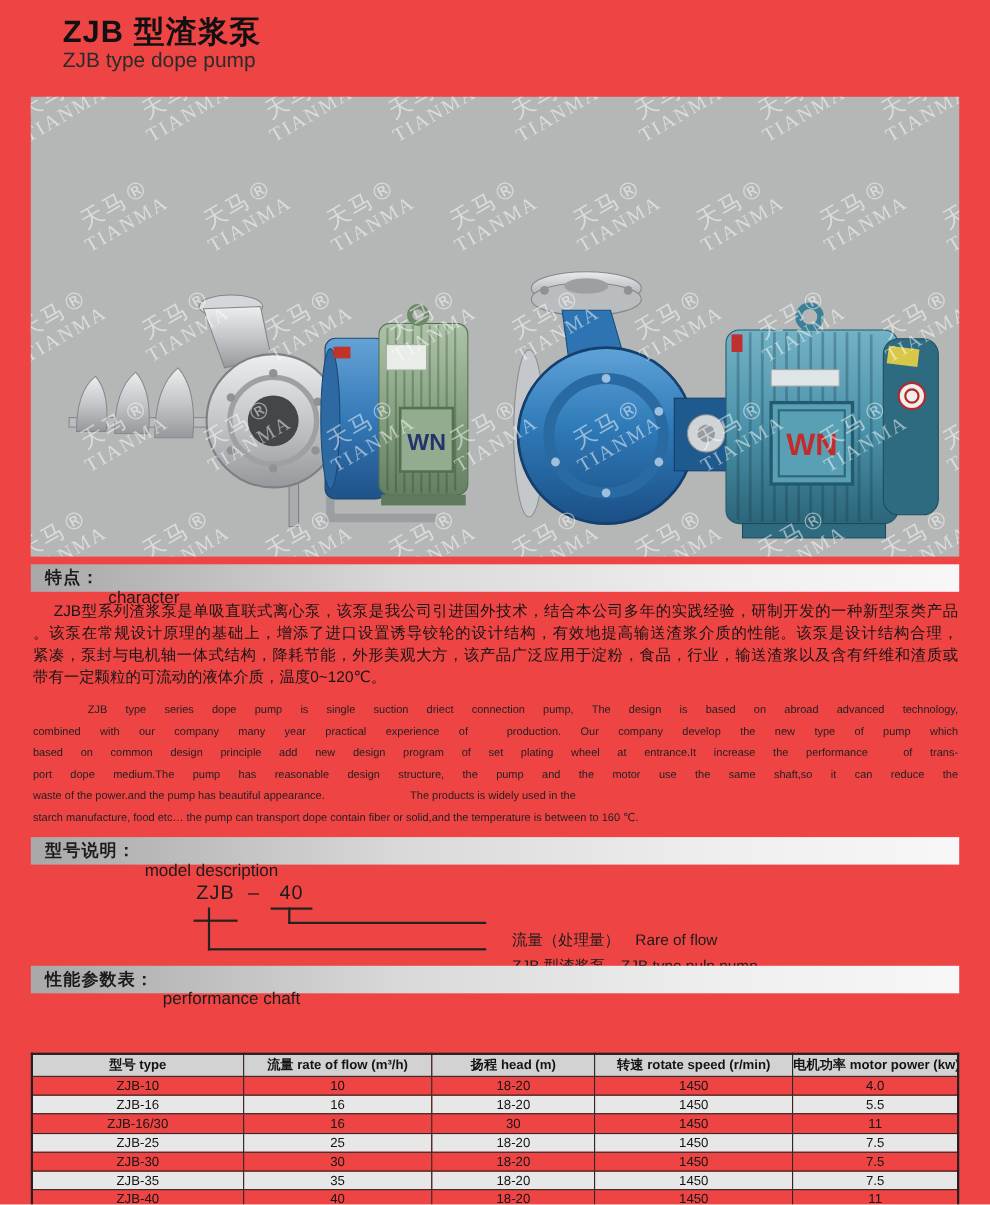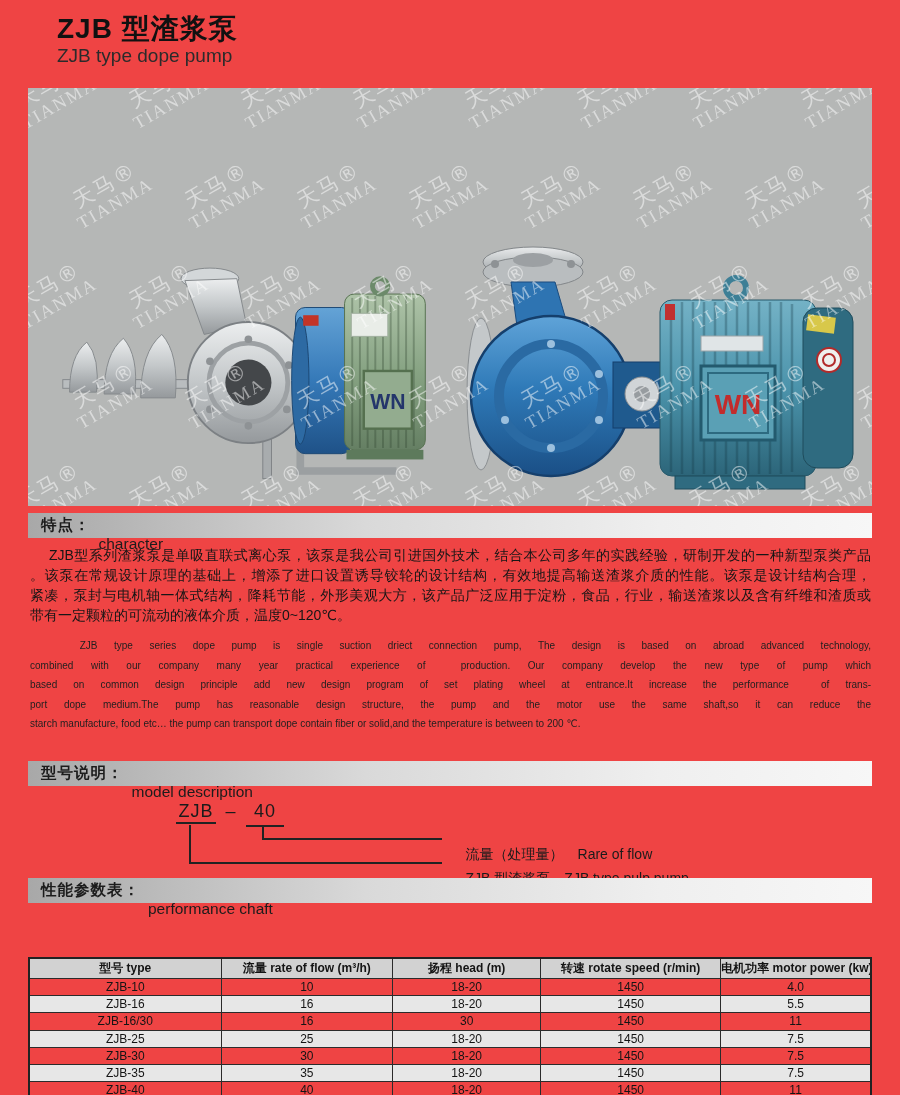--- a/index.html
+++ b/index.html
@@ -31,21 +31,21 @@
 
   
   .para{position:absolute; left:30px; width:841px;}
   .para-cn{top:545px; font-size:14px; line-height:20px; color:#161616;}
   .para-en{top:636px; font-size:10px; line-height:19.6px; color:#1f1f1f;}
   .pline{white-space:pre-wrap; text-align:justify;}
   .pline.j{text-align-last:justify;}
 
   
   .d-code{position:absolute; top:801px; font-size:18px; letter-spacing:1px; color:#1b1b1b; text-align:center;}
-  .d-series{left:176px; width:40px; border-bottom:2px solid #222; padding-bottom:0;}
+  .d-series{left:176px; width:40px; border-bottom:2px solid #222; padding-bottom:14px;}
   .d-dash{left:218px; width:26px;}
   .d-size{left:246px; width:38px; border-bottom:2px solid #222; padding-bottom:3px;}
   .l-line{position:absolute; border-left:2px solid #222; border-bottom:2px solid #222;}
   .l-flow{left:262px; top:825px; width:178px; height:13px;}
   .l-type{left:189px; top:825px; width:251px; height:37px;}
   .d-label{position:absolute; left:450px; font-size:14px; color:#1b1b1b; white-space:pre;}
   .d-flow-label{top:830px;} .d-type-label{top:854px;}
   .d-label .en{margin-left:14px;}
 
   
@@ -375,21 +375,22 @@
     <div class="pline j">。该泵在常规设计原理的基础上，增添了进口设置诱导铰轮的设计结构，有效地提高输送渣浆介质的性能。该泵是设计结构合理，</div>
     <div class="pline j">紧凑，泵封与电机轴一体式结构，降耗节能，外形美观大方，该产品广泛应用于淀粉，食品，行业，输送渣浆以及含有纤维和渣质或</div>
     <div class="pline">带有一定颗粒的可流动的液体介质，温度0~120℃。</div>
   </div>
 
   <div class="para para-en">
     <div class="pline j">   ZJB type series dope pump is single suction driect connection pump, The design is based on abroad advanced technology,</div>
     <div class="pline j">combined with our company many year practical experience of  production. Our company develop the new type of pump which</div>
     <div class="pline j">based on common design principle add new design program of set plating wheel at entrance.It increase the performance  of trans-</div>
     <div class="pline j">port dope medium.The pump has reasonable design structure, the pump and the motor use the same shaft,so it can reduce the</div>
-    <div class="pline">starch manufacture, food etc… the pump can transport dope contain fiber or solid,and the temperature is between to 200 ℃.</div>
+    <div class="pline">waste of the power.and the pump has beautiful appearance.                            The products is widely used in the</div>
+    <div class="pline">starch manufacture, food etc… the pump can transport dope contain fiber or solid,and the temperature is between to 160 ℃.</div>
   </div>
 
   <div class="bar bar2">
     <span class="bar-cn">型号说明：</span>
     <span class="bar-en">model description</span>
   </div>
 
   <div class="d-code d-series">ZJB</div>
   <div class="d-code d-dash">–</div>
   <div class="d-code d-size">40</div>

